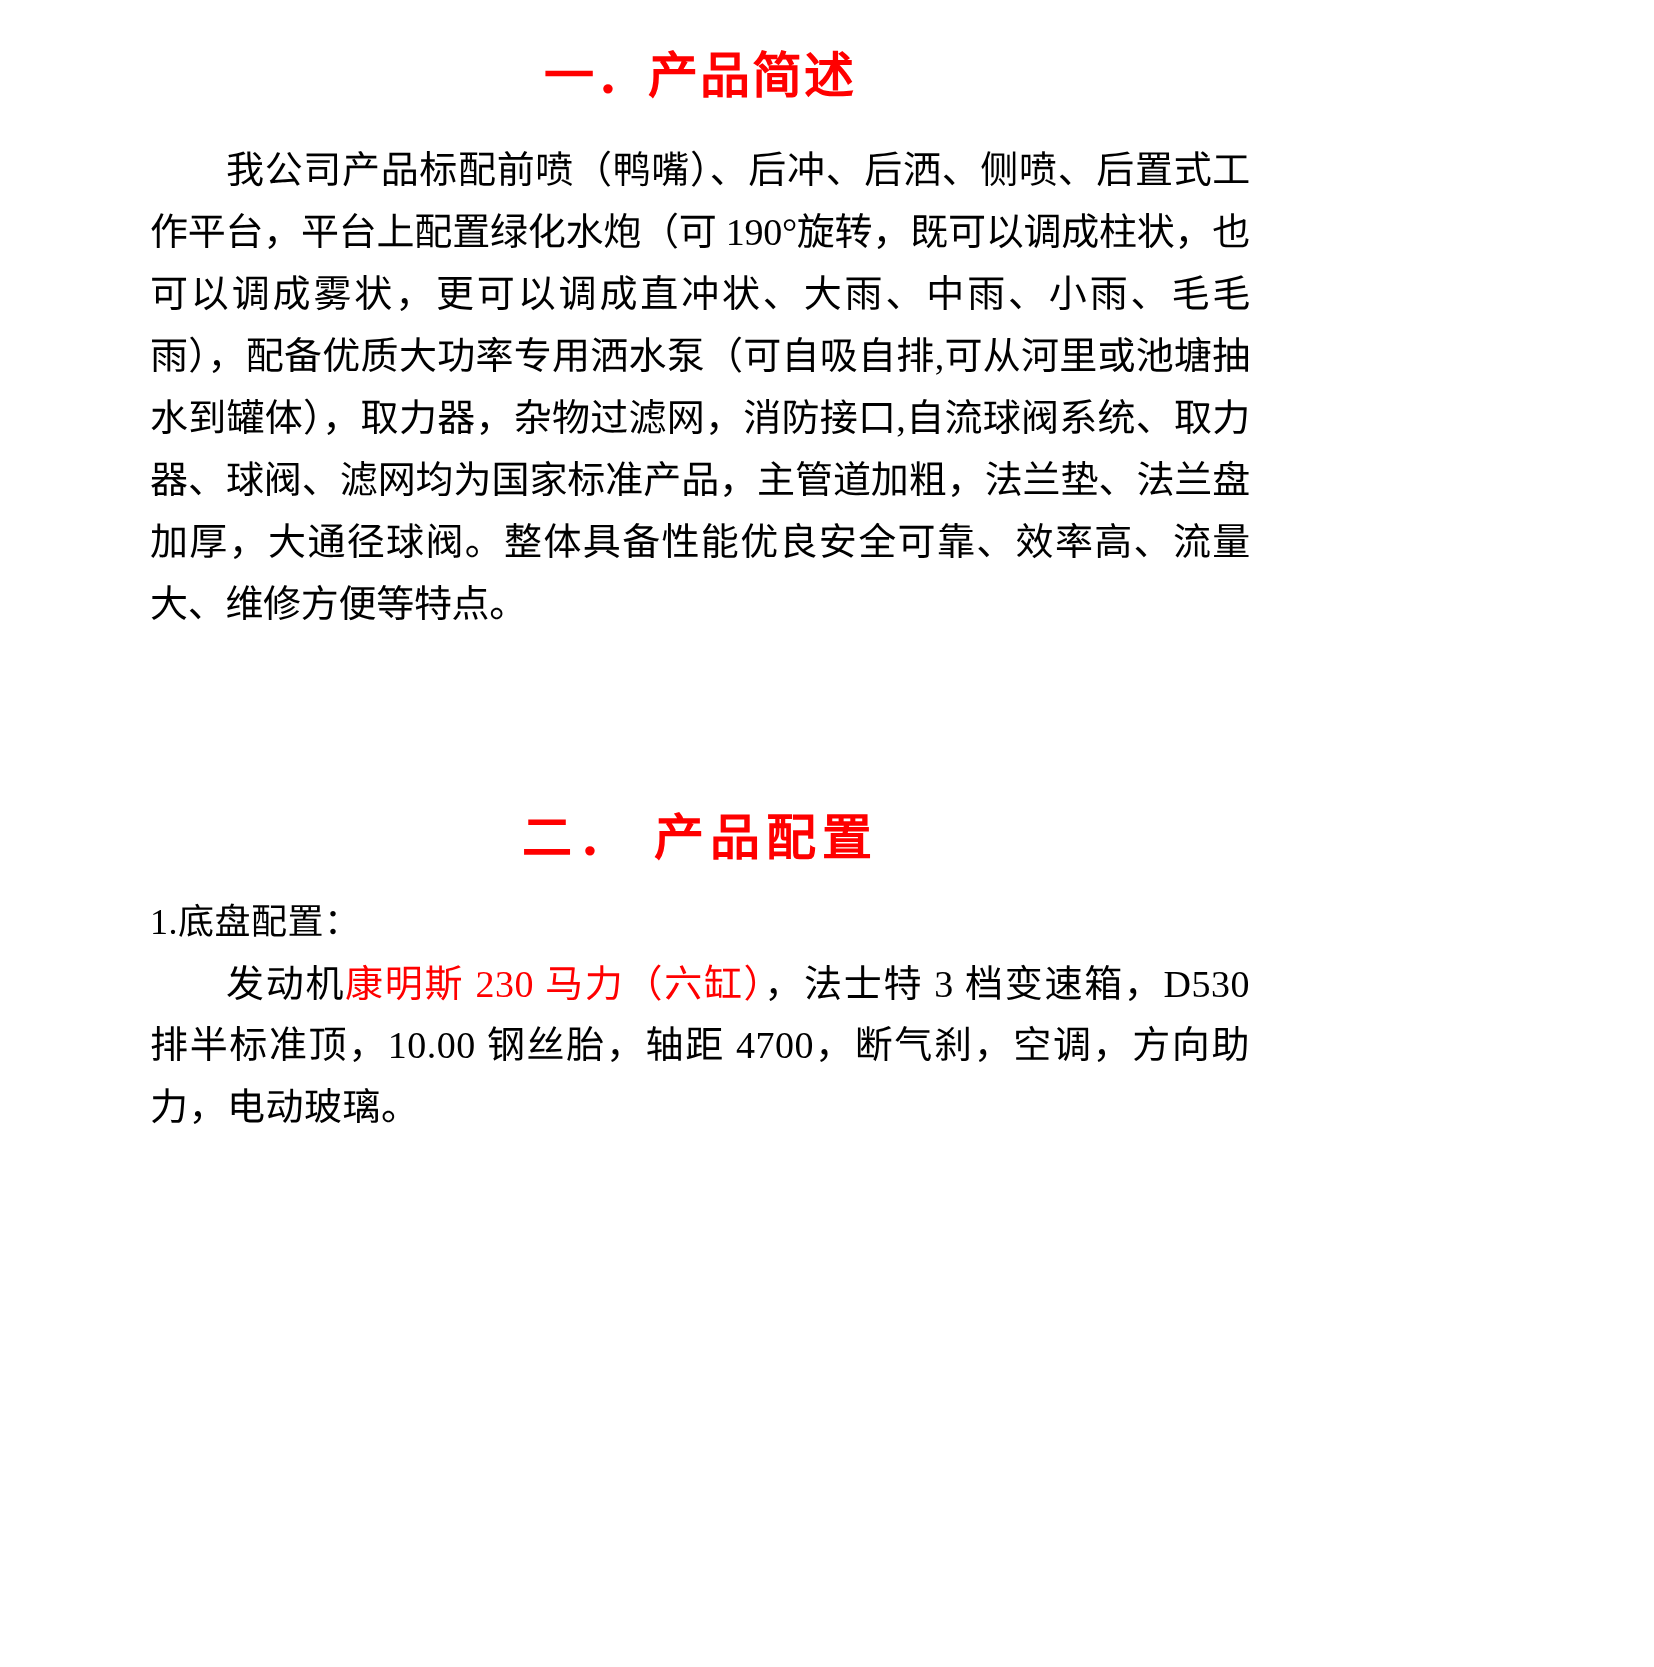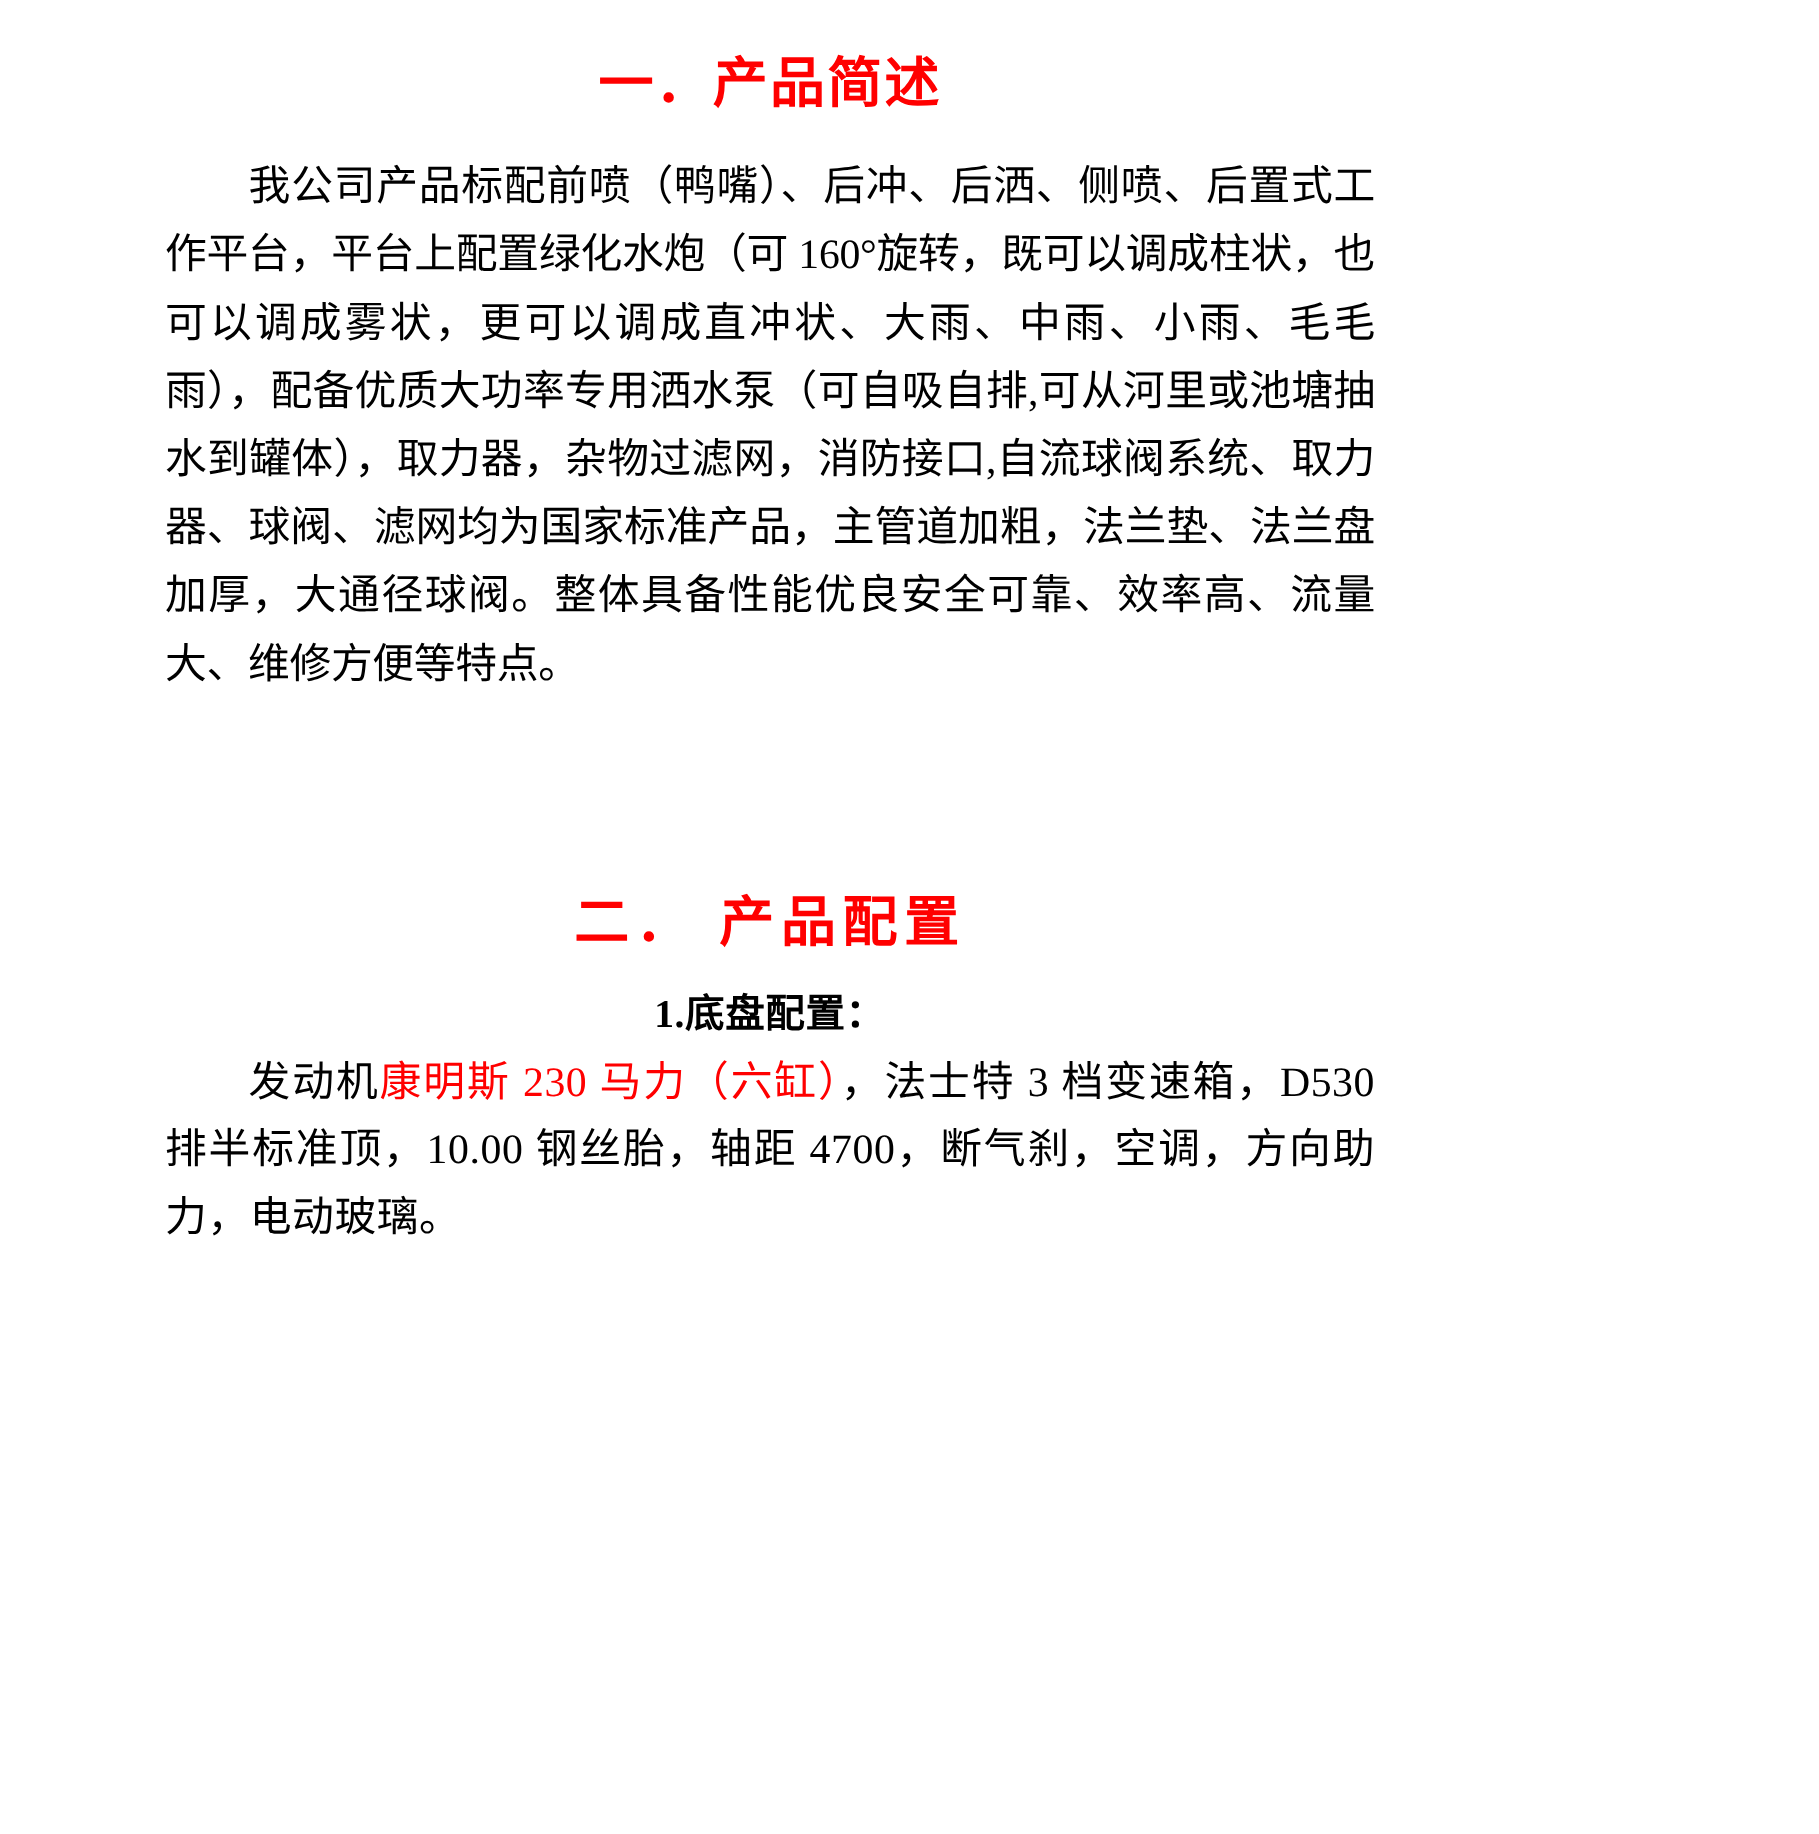--- a/index.html
+++ b/index.html
@@ -48,42 +48,41 @@
     text-indent: 2em;
     text-align: justify;
     text-justify: inter-ideograph;
     letter-spacing: 0.5px;
   }
   p.body-para.tight {
     letter-spacing: -0.3px;
   }
   .sub-heading {
     font-size: 36px;
-    font-weight: bold;
+    font-weight: normal;
     margin: 0 0 10px 0;
     letter-spacing: 0.5px;
     font-family: "Liberation Serif", "DejaVu Serif", serif;
-    text-align: center;
   }
   .red {
     color: #ff0000;
   }
   .spacer-lg {
     height: 50px;
   }
 </style>
 </head>
 <body>
 
 <div class="page">
 
   <h1 class="section-heading heading-1">一．产品简述</h1>
 
 
-  <p class="body-para tight">我公司产品标配前喷（鸭嘴）、后冲、后洒、侧喷、后置式工作平台，平台上配置绿化水炮（可 160°旋转，既可以调成柱状，也可以调成雾状，更可以调成直冲状、大雨、中雨、小雨、毛毛雨），配备优质大功率专用洒水泵（可自吸自排,可从河里或池塘抽水到罐体），取力器，杂物过滤网，消防接口,自流球阀系统、取力器、球阀、滤网均为国家标准产品，主管道加粗，法兰垫、法兰盘加厚，大通径球阀。整体具备性能优良安全可靠、效率高、流量大、维修方便等特点。</p>
+  <p class="body-para tight">我公司产品标配前喷（鸭嘴）、后冲、后洒、侧喷、后置式工作平台，平台上配置绿化水炮（可 190°旋转，既可以调成柱状，也可以调成雾状，更可以调成直冲状、大雨、中雨、小雨、毛毛雨），配备优质大功率专用洒水泵（可自吸自排,可从河里或池塘抽水到罐体），取力器，杂物过滤网，消防接口,自流球阀系统、取力器、球阀、滤网均为国家标准产品，主管道加粗，法兰垫、法兰盘加厚，大通径球阀。整体具备性能优良安全可靠、效率高、流量大、维修方便等特点。</p>
 
   <div class="spacer-lg"></div>
 
   <h1 class="section-heading heading-2">二． 产品配置</h1>
 
   <h2 class="sub-heading">1.底盘配置：</h2>
 
   <p class="body-para"><span>发动机</span><span class="red">康明斯 230 马力（六缸）</span><span>，法士特 3 档变速箱，D530 排半标准顶，10.00 钢丝胎，轴距 4700，断气刹，空调，方向助力，电动玻璃。</span></p>
 
 </div>

